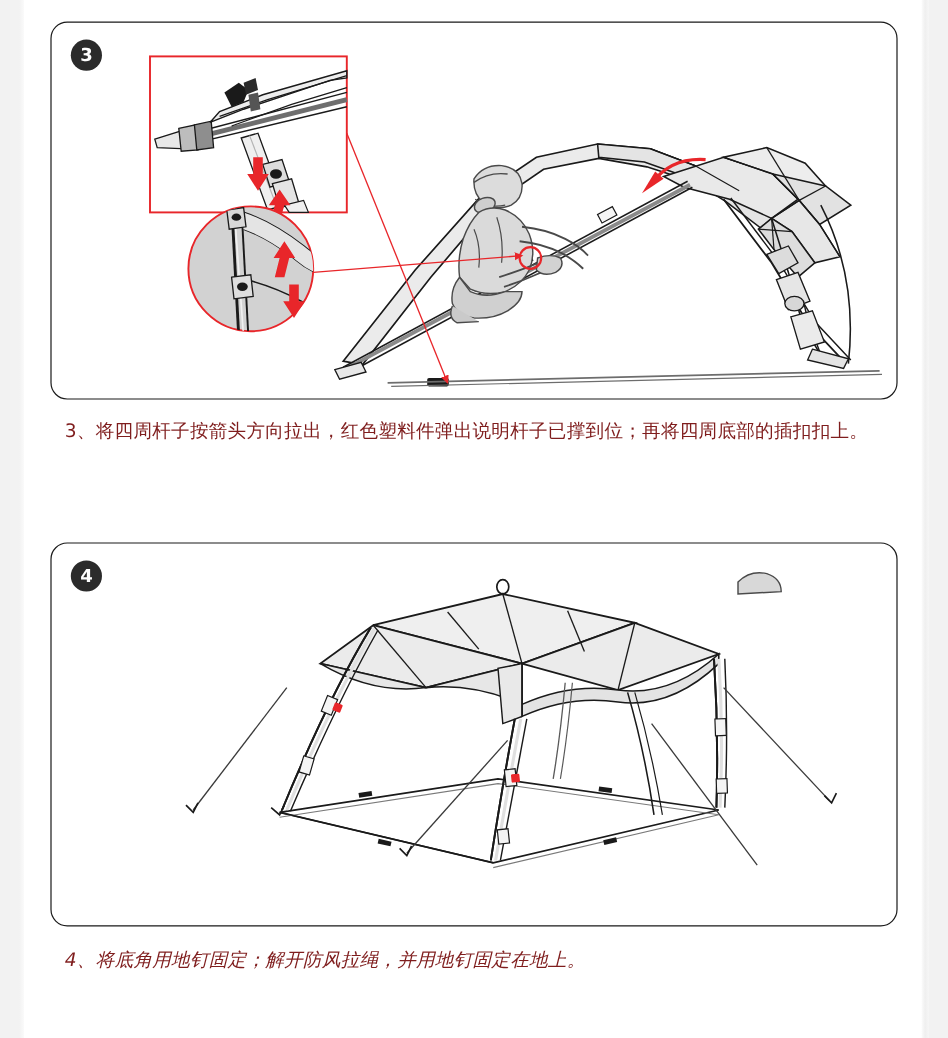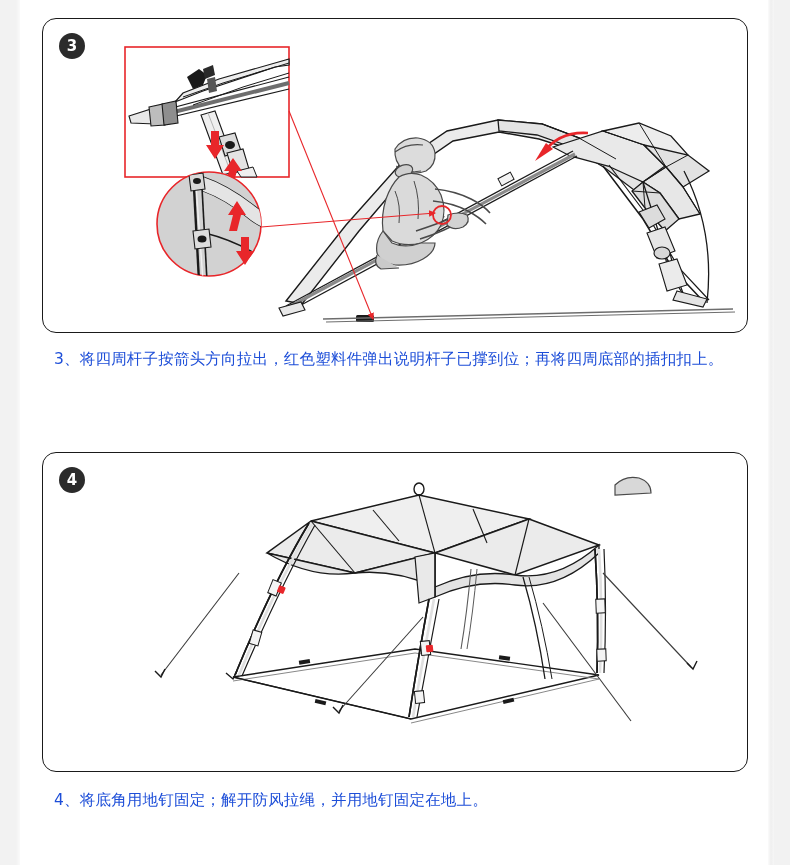--- a/index.html
+++ b/index.html
@@ -67,25 +67,25 @@
     line-height: 26px;
     text-align: center;
     font-family: "DejaVu Sans", sans-serif;
     z-index: 5;
   }
 
   .caption {
     margin: 14px 24px 0 34px;
     font-size: 15.5px;
     line-height: 1.62;
-    color: #1d4ed8;
+    color: #7f1d1d;
     letter-spacing: 0.2px;
     font-family: "DejaVu Sans", "Liberation Sans", sans-serif;
   }
-  #step4 .caption { margin-top: 16px; }
+  #step4 .caption { margin-top: 16px; font-style: italic; }
 
   .art { position: absolute; left: 0; top: 0; width: 706px; height: 320px; }
   svg { display: block; }
 </style>
 </head>
 <body>
 
 <div class="page-edge-l"></div>
 <div id="page">
 

